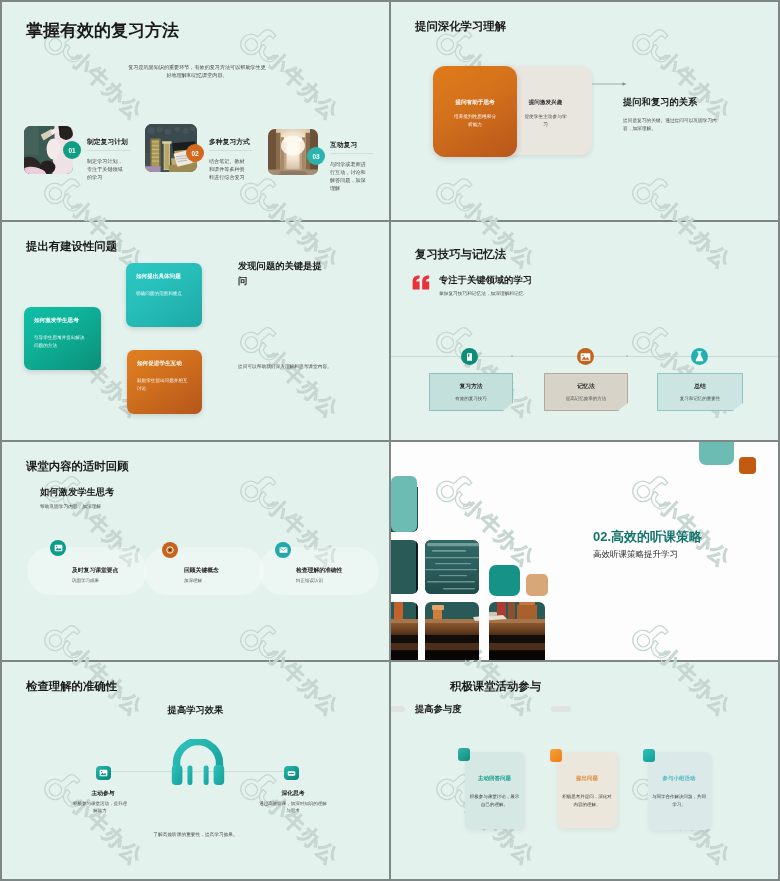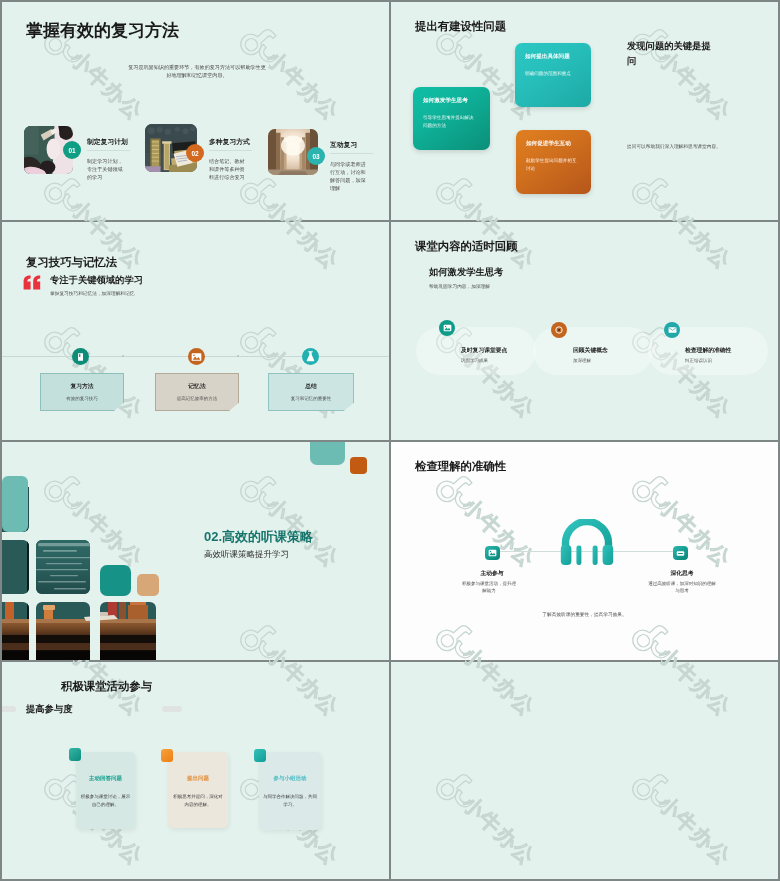--- a/index.html
+++ b/index.html
@@ -77,21 +77,21 @@
            background:linear-gradient(145deg,#0fbfa6 0%,#0fb49b 35%,#0b8f79 100%); }
   .s3-c2 { left:124px; top:41px; width:76px; height:64px;
            background:linear-gradient(145deg,#2cc8c4 0%,#27bfbb 40%,#1da9a5 100%); }
   .s3-c3 { left:125px; top:128px; width:75px; height:64px;
            background:linear-gradient(145deg,#e07f20 0%,#d2711d 40%,#b5561b 100%); }
   .s3-rt { position:absolute; left:236px; top:37px; width:88px; font-size:9.3px; font-weight:bold;
            color:#1c1c1c; line-height:1.62; }
   .s3-rd { position:absolute; left:236px; top:141px; width:110px; font-size:4.7px; color:#4a4a4a; }
 
   
-  .s4-title { left:24px; top:33px; font-size:11.4px; }
+  .s4-title { left:24px; top:25px; font-size:11.4px; }
   .s4-quote { position:absolute; left:21px; top:53px; }
   .s4-qt { position:absolute; left:48px; top:52px; font-size:9.3px; font-weight:bold; color:#1c1c1c; }
   .s4-qd { position:absolute; left:48px; top:68px; font-size:4.7px; color:#4a4a4a; }
   .s4-line { position:absolute; left:0; right:0; top:134px; height:1px; background:#c7d8d5; }
   .s4-dot { position:absolute; width:2px; height:2px; border-radius:50%; background:#b0c4c1; top:133px; }
   .s4-dot1 { left:120px; } .s4-dot2 { left:235px; }
   .s4-ic { position:absolute; width:17px; height:17px; border-radius:50%; display:flex;
            align-items:center; justify-content:center; z-index:2; }
   .s4-ic1 { left:70px; top:126px; background:#0d8c78; }
   .s4-ic2 { left:186px; top:126px; background:#c4651f; }
@@ -304,20 +304,37 @@
         <path d="M0 88 L100 88 L100 100 L0 100 Z" fill="#a38d74"></path>
         <path d="M26 92 L74 92 L80 100 L20 100 Z" fill="#8d7963"></path>
       </svg>
     </div>
     <div class="s1-badge s1-b3">03</div>
     <div class="s1-ct s1-t3">互动复习</div>
     <div class="s1-rule s1-r3"></div>
     <div class="s1-cd s1-d3">与同学或老师进行互动，讨论和解答问题，加深理解</div>
   </div>
 
+  <div class="slide">
+    <div class="stitle s2-title">提问深化学习理解</div>
+    <div class="s2-card s2-beige">
+      <div class="s2-ct">提问激发兴趣</div>
+      <div class="s2-cd">促使学生主动参与学习</div>
+    </div>
+    <div class="s2-card s2-orange">
+      <div class="s2-ct">提问有助于思考</div>
+      <div class="s2-cd">培养批判性思维和分析能力</div>
+    </div>
+    <svg class="s2-arrow" width="36" height="8" viewBox="0 0 36 8">
+      <path d="M0 4 H31" stroke="#8a8d8c" stroke-width="0.7" fill="none"></path>
+      <path d="M30.5 2.2 L34.5 4 L30.5 5.8 Z" fill="#8a8d8c"></path>
+    </svg>
+    <div class="s2-rt">提问和复习的关系</div>
+    <div class="s2-rd">提问是复习的关键。通过提问可以巩固学习内容，加深理解。</div>
+  </div>
 
   <div class="slide">
     <div class="stitle s3-title">提出有建设性问题</div>
     <div class="s3-card s3-c1">
       <div class="s3-ct">如何激发学生思考</div>
       <div class="s3-cd">引导学生思考并提出解决问题的方法</div>
     </div>
     <div class="s3-card s3-c2">
       <div class="s3-ct">如何提出具体问题</div>
       <div class="s3-cd">明确问题的范围和重点</div>
@@ -503,20 +520,21 @@
     <div class="s6-t s6-t2"></div>
     <div class="s6-t s6-t3"></div>
     <div class="s6-t s6-t4"></div>
     <div class="s6-t s6-t5"></div>
     <div class="s6-st"><span>02.</span><span>高效的听课策略</span></div>
     <div class="s6-ss">高效听课策略提升学习</div>
   </div>
 
   <div class="slide">
     <div class="stitle s7-title">检查理解的准确性</div>
+    <div class="s7-h2">提高学习效果</div>
     <div class="s7-line"></div>
     <svg class="s7-hp" width="54" height="46" viewBox="0 0 54 46">
       <defs>
           <linearGradient id="hpg" x1="0" y1="0" x2="1" y2="1">
         <stop offset="0" stop-color="#2fc2bc"></stop>
             <stop offset="1" stop-color="#14a098"></stop>
           </linearGradient>
         </defs>
       <path d="M5.5 34 V24 A21.5 21.5 0 0 1 48.5 24 V34" fill="none" stroke="url(#hpg)" stroke-width="7.4" stroke-linecap="round"></path>
       <rect x="0.8" y="26" width="10.6" height="20" rx="4" fill="url(#hpg)"></rect>

